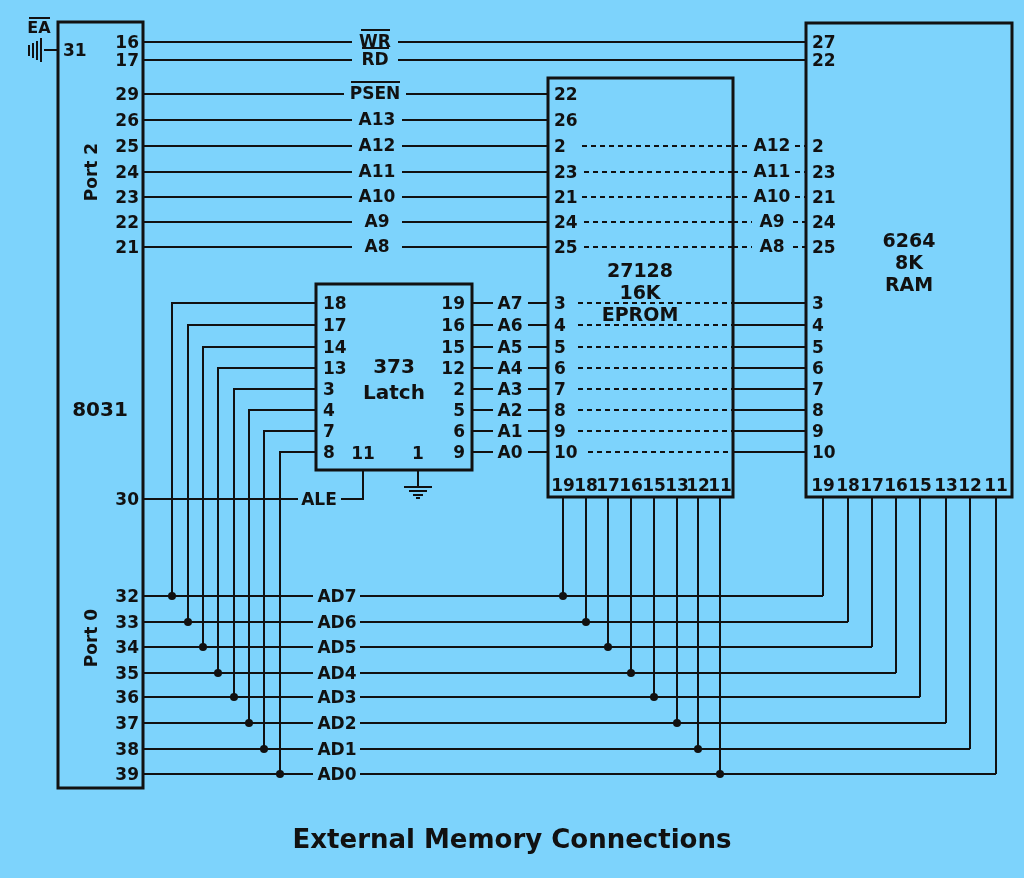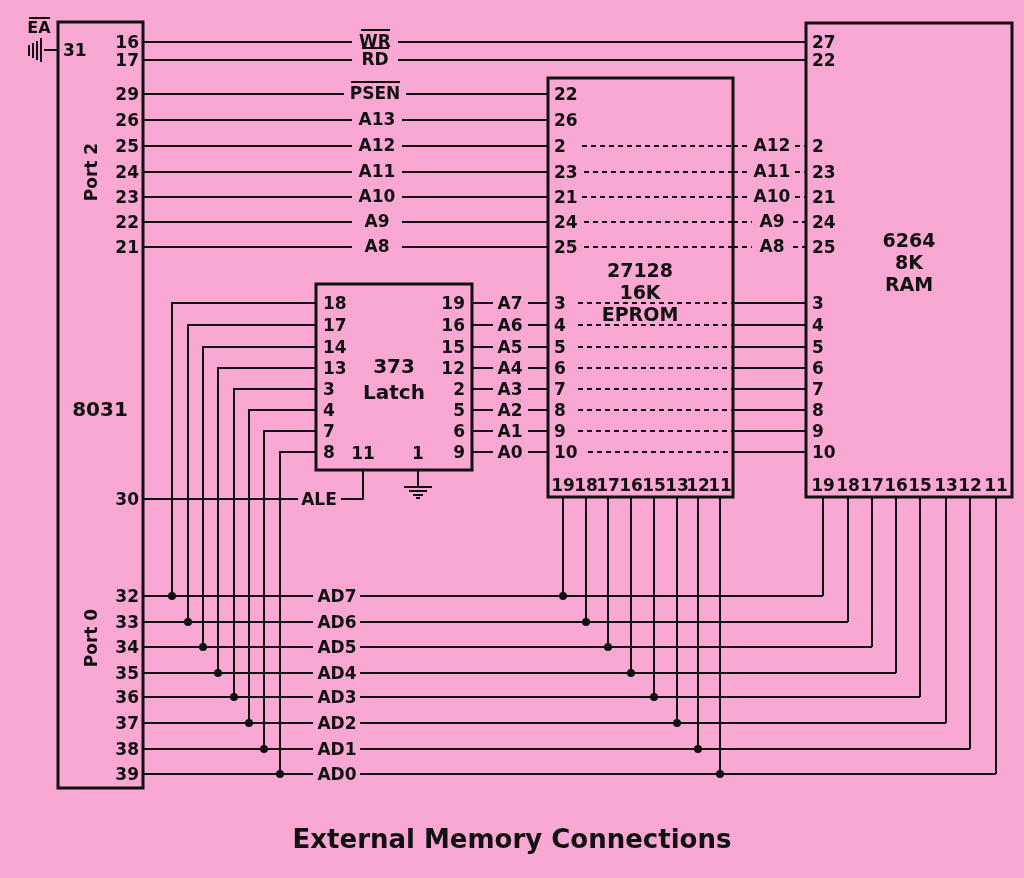--- a/index.html
+++ b/index.html
@@ -1,16 +1,16 @@
 <!DOCTYPE html>
 <html><head>
 <meta charset="utf-8">
 <style>
   html,body{margin:0;padding:0;background:#ffffff;}
-  .stage{position:relative;width:1024px;height:878px;background:#f9a8d4;overflow:hidden;
+  .stage{position:relative;width:1024px;height:878px;background:#7dd3fc;overflow:hidden;
          font-family:"DejaVu Sans","Liberation Sans",sans-serif;}
   svg{display:block;}
   text{font-family:"DejaVu Sans","Liberation Sans",sans-serif;font-weight:bold;fill:#111111;}
   .pin{font-size:17px;}
   .sig{font-size:17px;}
   .chipname{font-size:19px;}
   .bigname{font-size:20px;}
   .ea{font-size:16px;}
   .title{font-size:26px;}
 </style>

